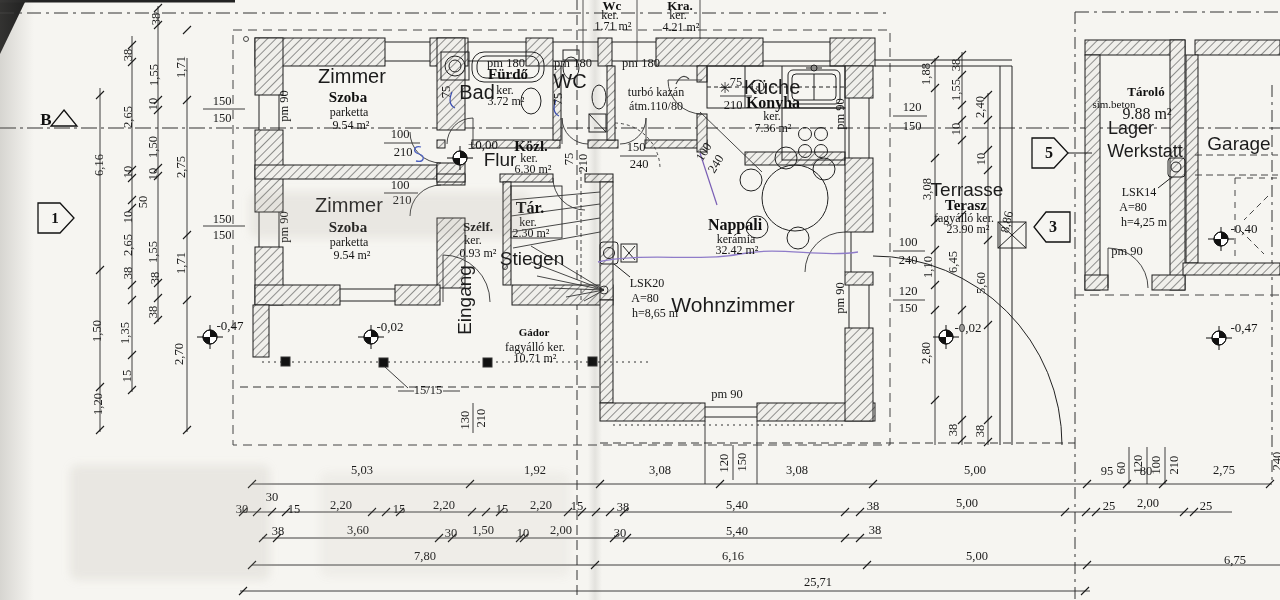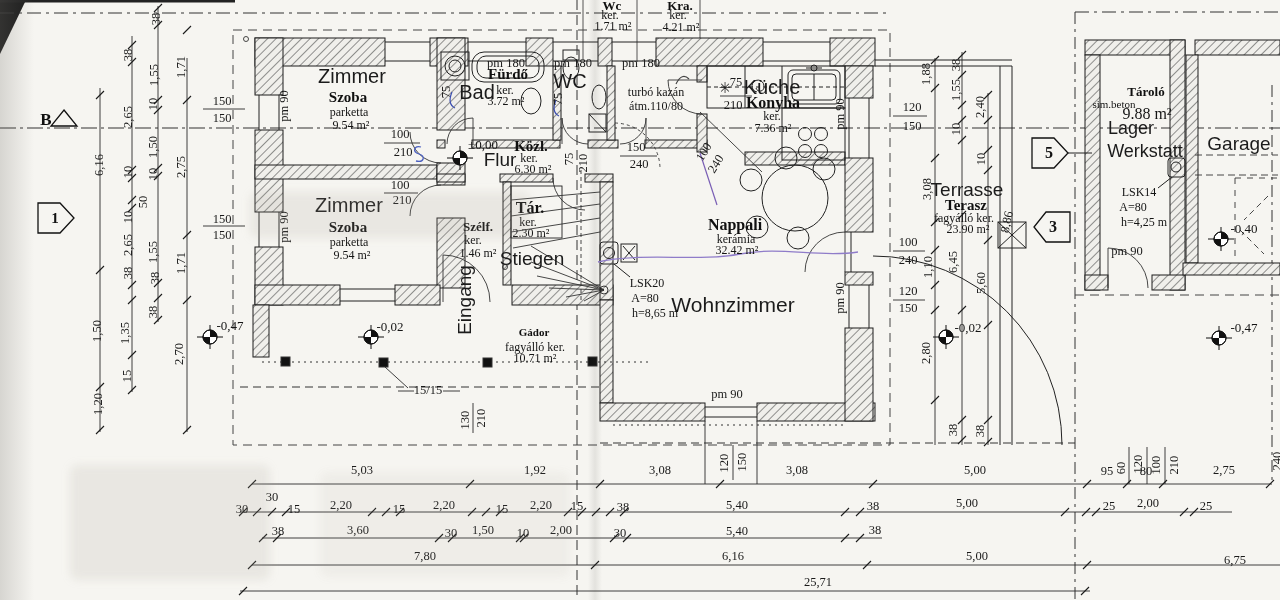--- a/index.html
+++ b/index.html
@@ -385,21 +385,21 @@
   <span class="t sm" style="left:773px;top:128px">7.36 m²</span>
 
   <span class="t hu" style="left:531px;top:146px">Közl.</span>
   <span class="t sm" style="left:529px;top:158px">ker.</span>
   <span class="t sm" style="left:533px;top:169px">6.30 m²</span>
   <span class="t sm" style="left:483px;top:144px;font-size:13px">±0,00</span>
   <span class="t de" style="left:500px;top:159px;font-size:19px">Flur</span>
 
   <span class="t hu" style="left:478px;top:226px;font-size:13px">Szélf.</span>
   <span class="t sm" style="left:473px;top:240px">ker.</span>
-  <span class="t sm" style="left:478px;top:253px">1.46 m²</span>
+  <span class="t sm" style="left:478px;top:253px">0.93 m²</span>
   <span class="t hu" style="left:530px;top:208px;font-size:16px">Tár.</span>
   <span class="t sm" style="left:528px;top:222px">ker.</span>
   <span class="t sm" style="left:531px;top:233px">2.30 m²</span>
   <span class="t de" style="left:532px;top:258px;font-size:19px">Stiegen</span>
   <span class="t de rot" style="left:464px;top:300px;font-size:19px">Eingang</span>
 
   <span class="t hu" style="left:735px;top:225px;font-size:16px">Nappali</span>
   <span class="t sm" style="left:736px;top:239px">kerámia</span>
   <span class="t sm" style="left:737px;top:250px">32.42 m²</span>
   <span class="t de" style="left:733px;top:304px;font-size:21px">Wohnzimmer</span>

